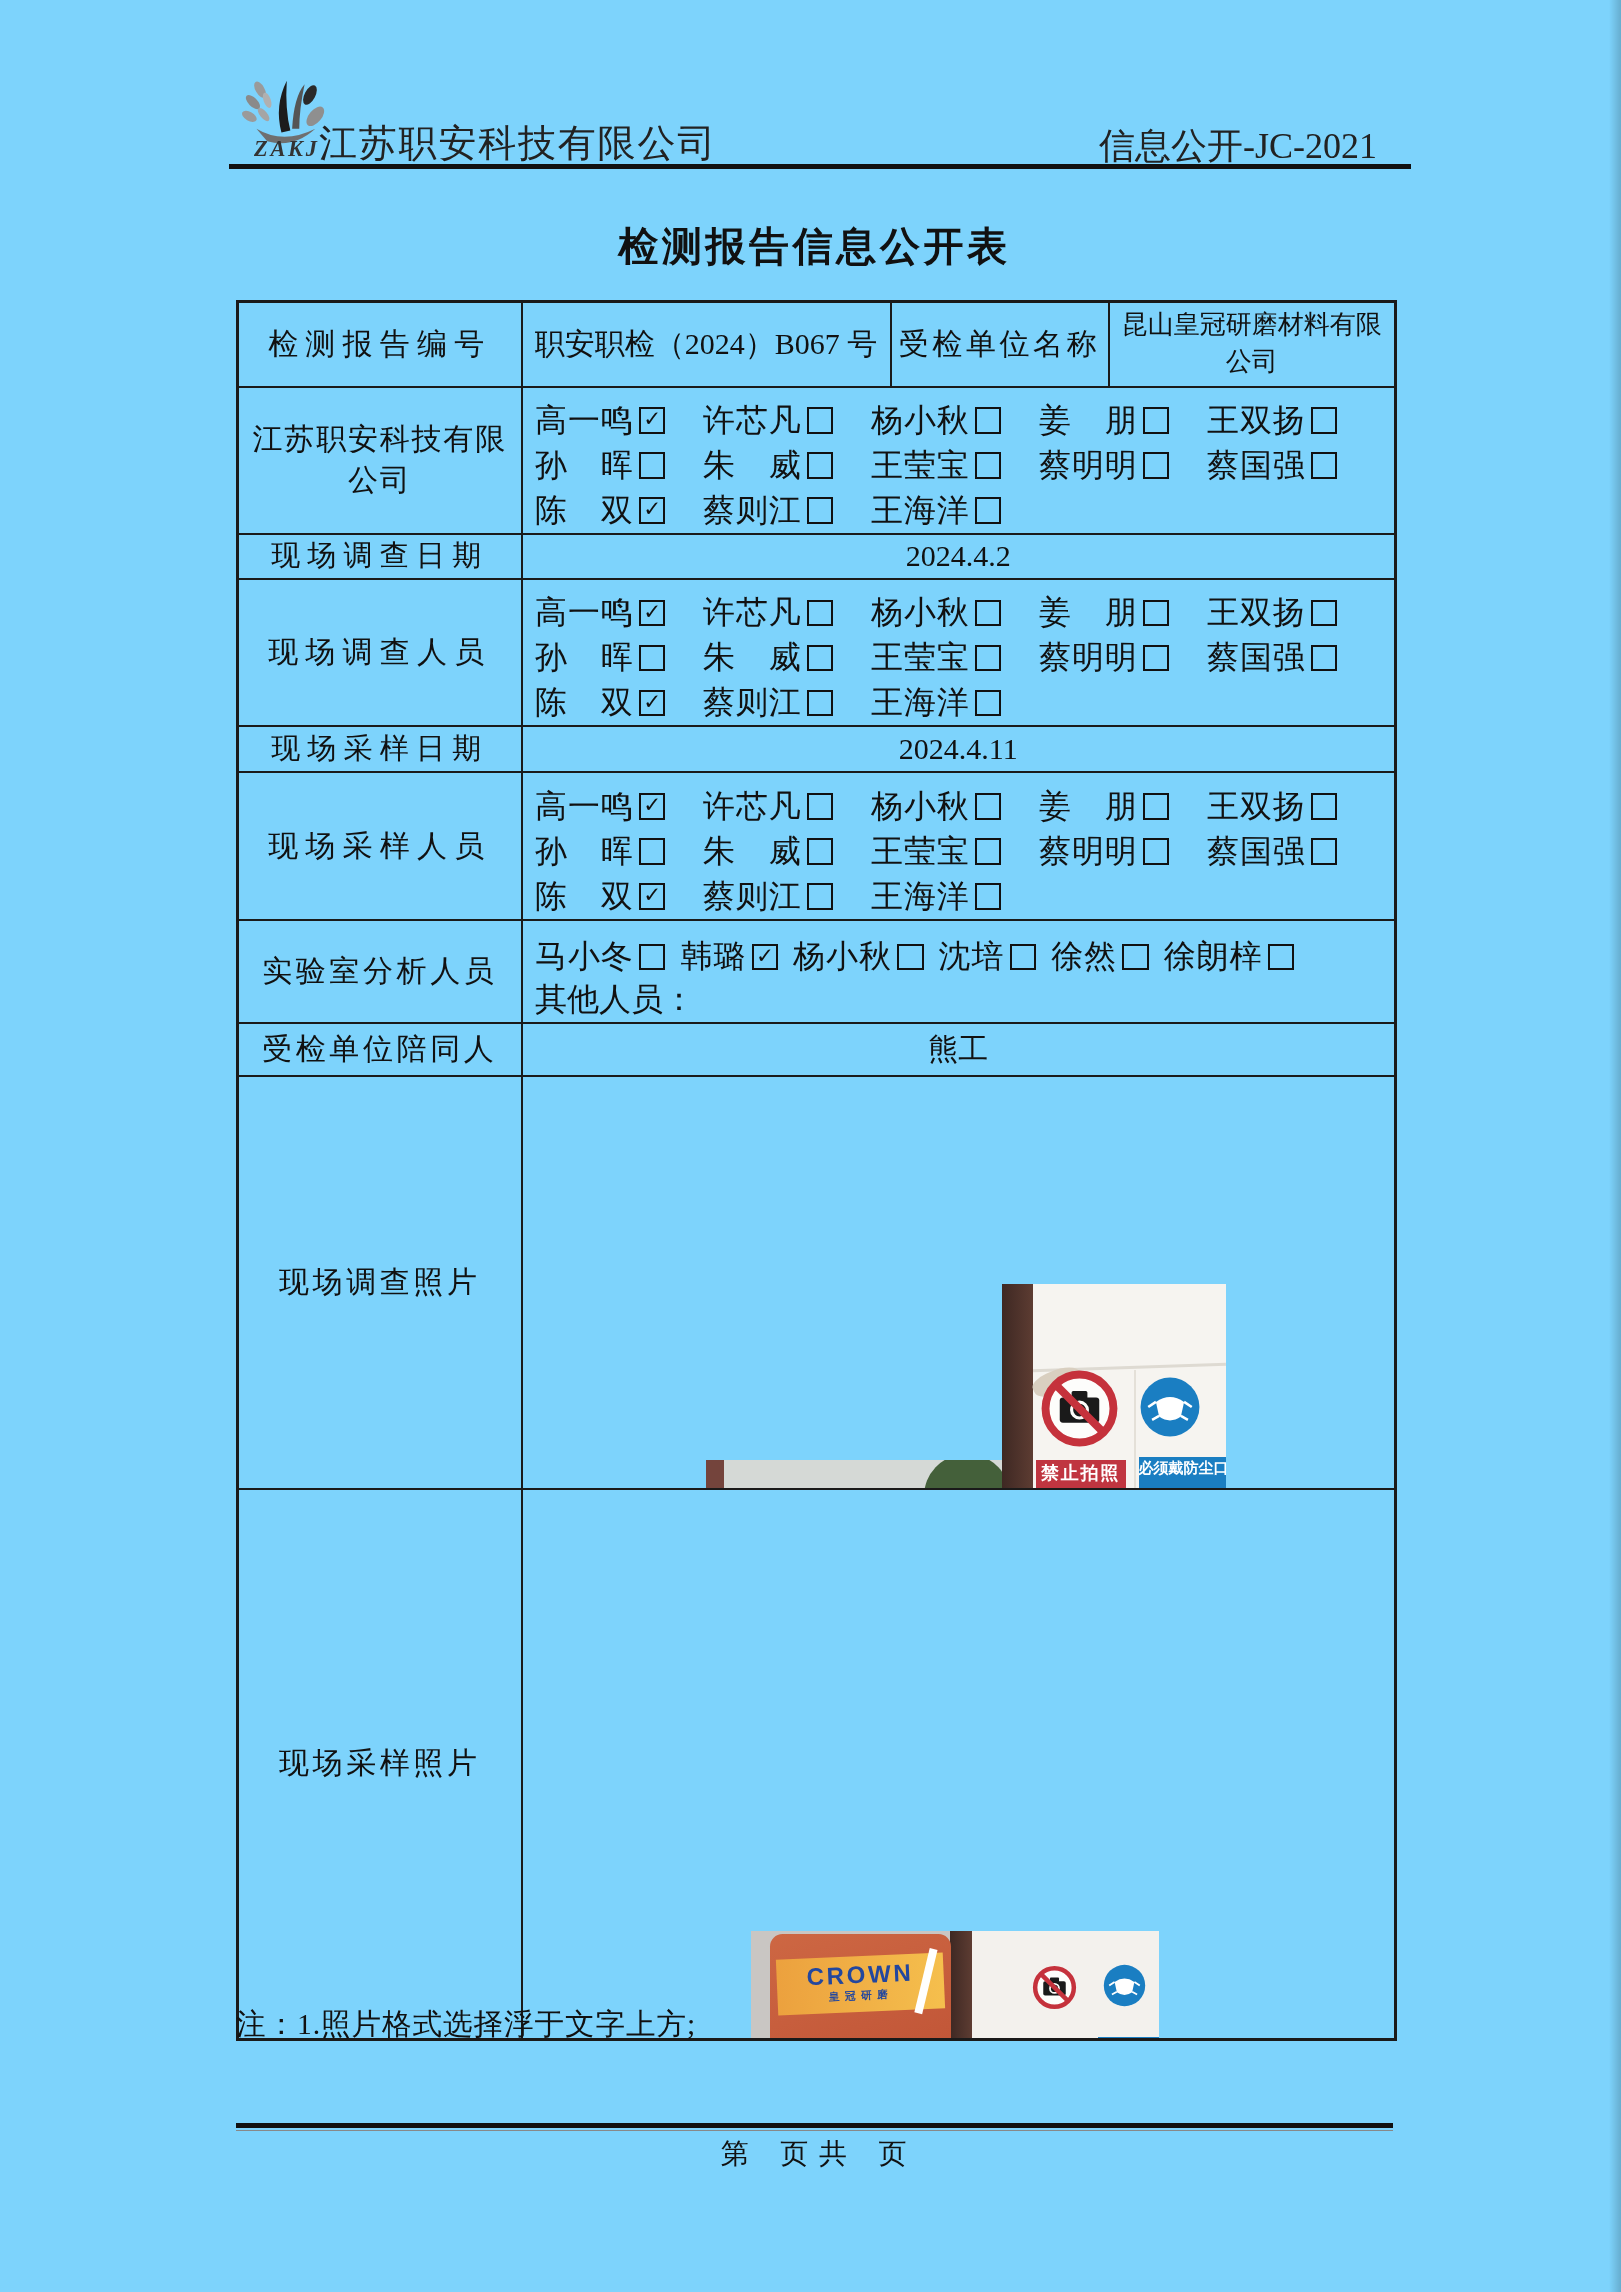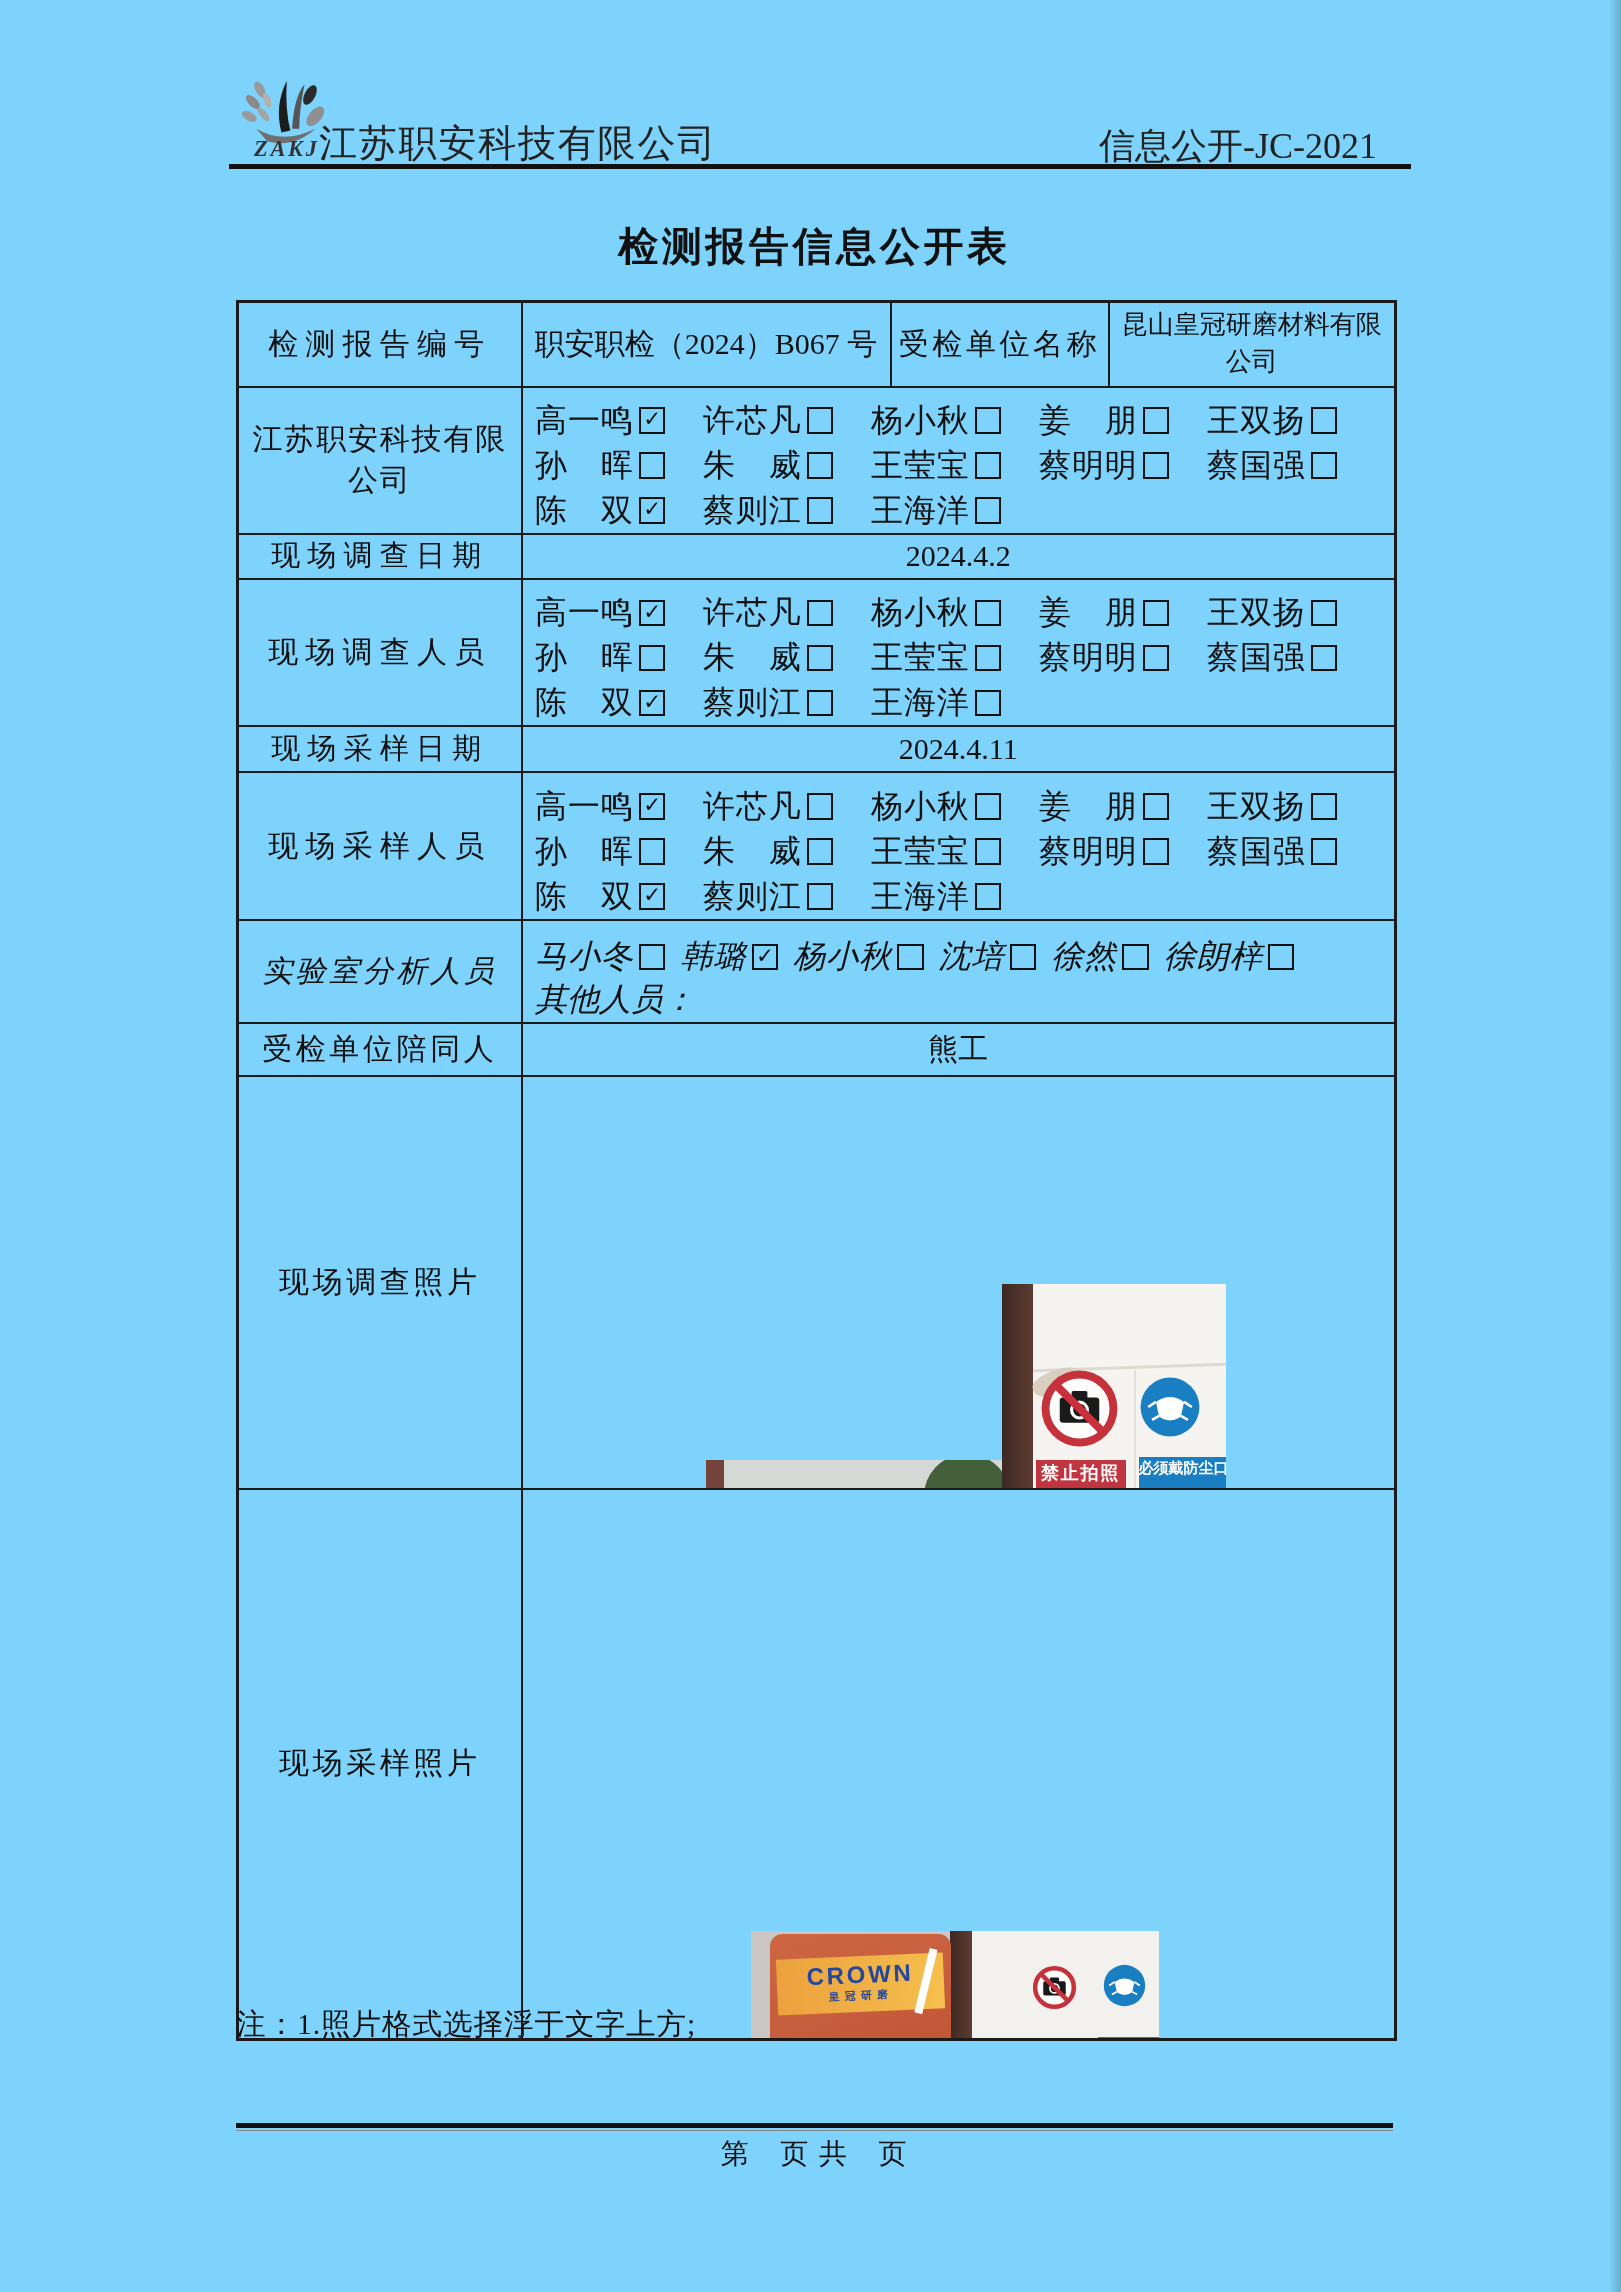--- a/index.html
+++ b/index.html
@@ -362,21 +362,21 @@
 
             <span class="member">
                   <span class="mn">王海洋</span>
                   <span class="cb"></span>
                 </span>
           </div>
         </div>
       </td>
     </tr>
 
-    <tr style="height:83px;font-style:italic;">
+    <tr style="height:83px;">
       <td class="lbl ls4">实验室分析人员</td>
       <td class="names" colspan="3">
         <div class="names-pad" style="padding-top:5.4px;">
           <div class="nline lab-line">
             <span class="member">
                   <span class="mn">马小冬</span>
                   <span class="cb"></span>
                 </span>
 
             <span class="member">

